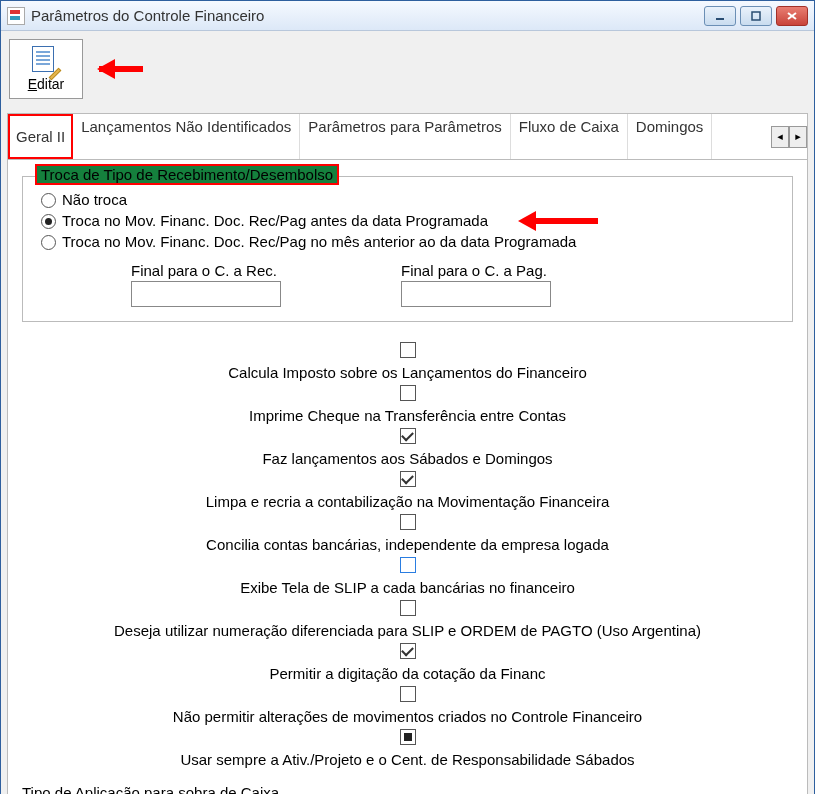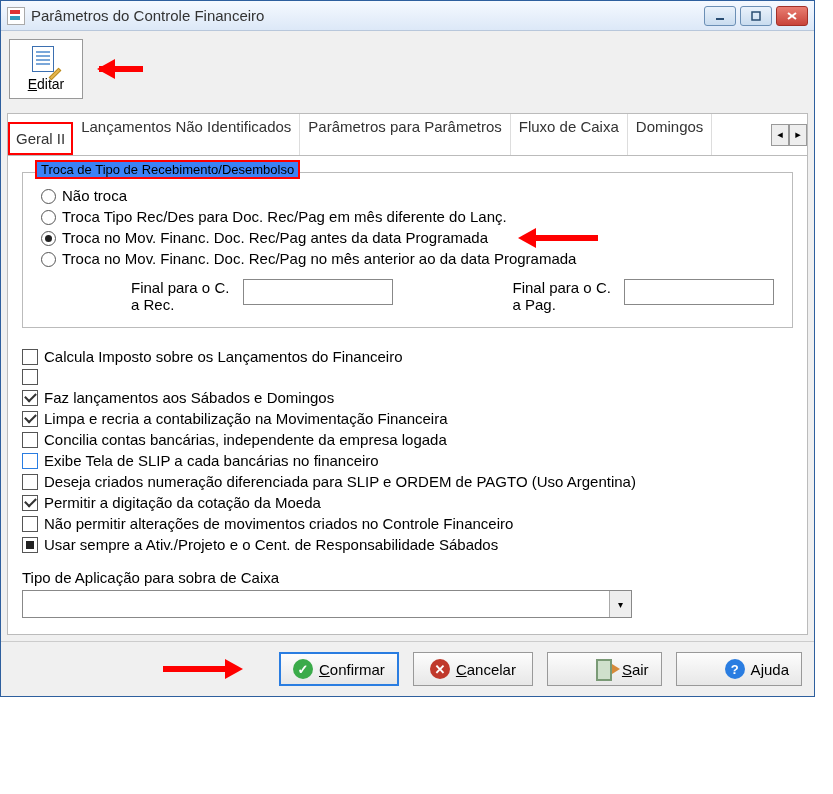--- a/index.html
+++ b/index.html
@@ -146,22 +146,21 @@
     border-right: 1px solid #ddd;
     cursor: pointer;
     white-space: nowrap;
     background: #fff;
   }
   .tab.active {
     border: 2px solid #ff0000;
     border-bottom: 2px solid #ff0000;
     font-weight: normal;
     position: relative;
-    padding: 6px 6px;
-    margin-top: 8px;
+    padding: 12px 6px;
   }
   .tab-scroll {
     margin-left: auto;
     display: flex;
     align-items: center;
   }
   .tab-scroll .sbtn {
     width: 18px; height: 22px;
     border: 1px solid #999;
     background: #eee;
@@ -172,23 +171,23 @@
   .fieldset {
     border: 1px solid #bbb;
     padding: 12px 18px 14px;
     margin-top: 6px;
     position: relative;
   }
   .fieldset-legend {
     position: absolute;
     top: -13px;
     left: 12px;
-    background: #3b82f6;
+    background: #15803d;
     padding: 0 4px;
-    font-size: 13px;
+    font-size: 15px;
     border: 2px solid #ff0000;
   }
   .radio-row {
     display: flex;
     align-items: flex-end;
     gap: 6px;
     padding: 2px 0;
     font-size: 15px;
   }
   .radio {
@@ -226,35 +225,36 @@
     border-top: 10px solid transparent;
     border-bottom: 10px solid transparent;
     border-right: 18px solid #ff0000;
   }
   .final-row {
     display: flex;
     gap: 120px;
     margin-top: 10px;
     padding-left: 90px;
   }
-  .final-col { display: flex; flex-direction: row; gap: 2px; }
+  .final-col { display: flex; flex-direction: column; gap: 2px; }
   .final-col label { font-size: 15px; }
   .final-col input {
     width: 150px; height: 26px;
     border: 1px solid #888;
     padding: 2px 4px;
     font-size: 14px;
   }
   .check-list { margin-top: 18px; }
   .check-row {
     display: flex;
     align-items: center;
     gap: 6px;
     padding: 2px 0;
     font-size: 15px;
+    flex-direction: column;
   }
   .chk {
     width: 16px; height: 16px;
     border: 1.5px solid #555;
     display: inline-flex;
     align-items: center; justify-content: center;
     background: #fff;
   }
   .chk.checked::after {
     content: "";
@@ -431,24 +431,20 @@
       <div class="tab-body">
 
         <div class="fieldset">
           <span class="fieldset-legend">Troca de Tipo de Recebimento/Desembolso</span>
 
           <div class="radio-row">
             <span class="radio"></span>
             <span>Não troca</span>
           </div>
           <div class="radio-row">
-            <span class="radio"></span>
-            <span>Troca Tipo Rec/Des para Doc. Rec/Pag em mês diferente do Lanç.</span>
-          </div>
-          <div class="radio-row">
             <span class="radio checked"></span>
             <span>Troca no Mov. Financ. Doc. Rec/Pag antes da data Programada</span>
             <span class="radio-section-arrow"></span>
           </div>
           <div class="radio-row">
             <span class="radio"></span>
             <span>Troca no Mov. Financ. Doc. Rec/Pag no mês anterior ao da data Programada</span>
           </div>
 
           <div class="final-row">
@@ -463,44 +459,45 @@
           </div>
         </div>
 
         <div class="check-list">
           <div class="check-row">
             <span class="chk"></span>
             <span>Calcula Imposto sobre os Lançamentos do Financeiro</span>
           </div>
           <div class="check-row">
             <span class="chk"></span>
+            <span>Imprime Cheque na Transferência entre Contas</span>
           </div>
           <div class="check-row">
             <span class="chk checked"></span>
             <span>Faz lançamentos aos Sábados e Domingos</span>
           </div>
           <div class="check-row">
             <span class="chk checked"></span>
             <span>Limpa e recria a contabilização na Movimentação Financeira</span>
           </div>
           <div class="check-row">
             <span class="chk"></span>
             <span>Concilia contas bancárias, independente da empresa logada</span>
           </div>
           <div class="check-row">
             <span class="chk blue"></span>
             <span>Exibe Tela de SLIP a cada bancárias no financeiro</span>
           </div>
           <div class="check-row">
             <span class="chk"></span>
-            <span>Deseja criados numeração diferenciada para SLIP e ORDEM de PAGTO (Uso Argentina)</span>
+            <span>Deseja utilizar numeração diferenciada para SLIP e ORDEM de PAGTO (Uso Argentina)</span>
           </div>
           <div class="check-row">
             <span class="chk checked"></span>
-            <span>Permitir a digitação da cotação da Moeda</span>
+            <span>Permitir a digitação da cotação da Financ</span>
           </div>
           <div class="check-row">
             <span class="chk"></span>
             <span>Não permitir alterações de movimentos criados no Controle Financeiro</span>
           </div>
           <div class="check-row">
             <span class="chk square-fill"></span>
             <span>Usar sempre a Ativ./Projeto e o Cent. de Responsabilidade Sábados</span>
           </div>
         </div>

